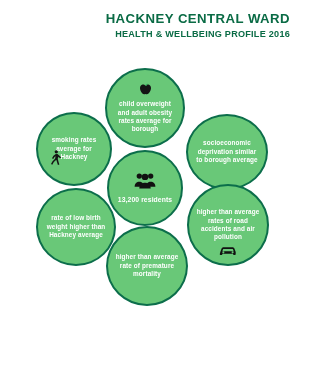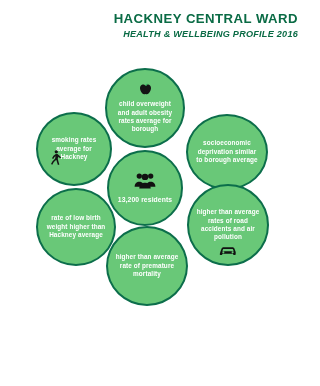--- a/index.html
+++ b/index.html
@@ -12,21 +12,21 @@
     height: 386px;
     overflow: hidden;
     font-family: "Liberation Sans", sans-serif;
     position: relative;
   }
 
   
   .header {
     position: absolute;
     top: 0;
-    left: 12px;
+    left: 4px;
     width: 298px;
     padding-top: 11px;
     text-align: right;
     box-sizing: border-box;
     padding-right: 12px;
   }
   .title {
     color: #0a6b45;
     font-size: 13.2px;
     font-weight: bold;
@@ -36,21 +36,20 @@
     white-space: nowrap;
   }
   .subtitle {
     color: #0a6b45;
     font-size: 9.1px;
     font-weight: bold;
     letter-spacing: 0.25px;
     line-height: 12px;
     margin: 2px 0 0 0;
     white-space: nowrap;
-    font-style: italic;
   }
 
   
   .cluster {
     position: absolute;
     left: 0;
     top: 58px;
     width: 298px;
     height: 260px;
   }

